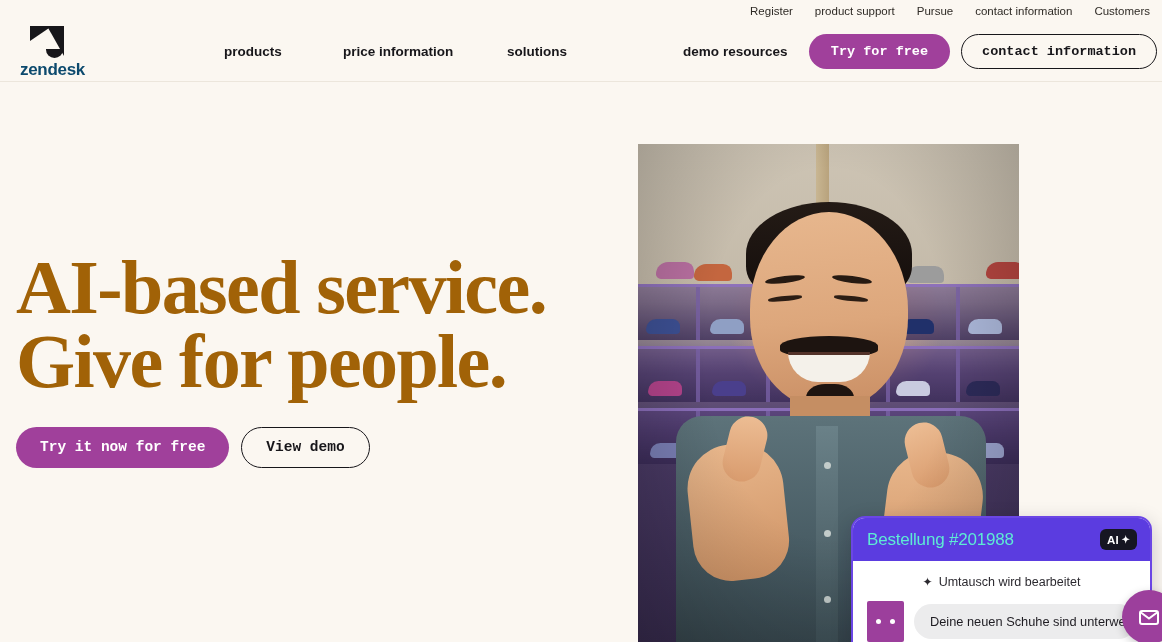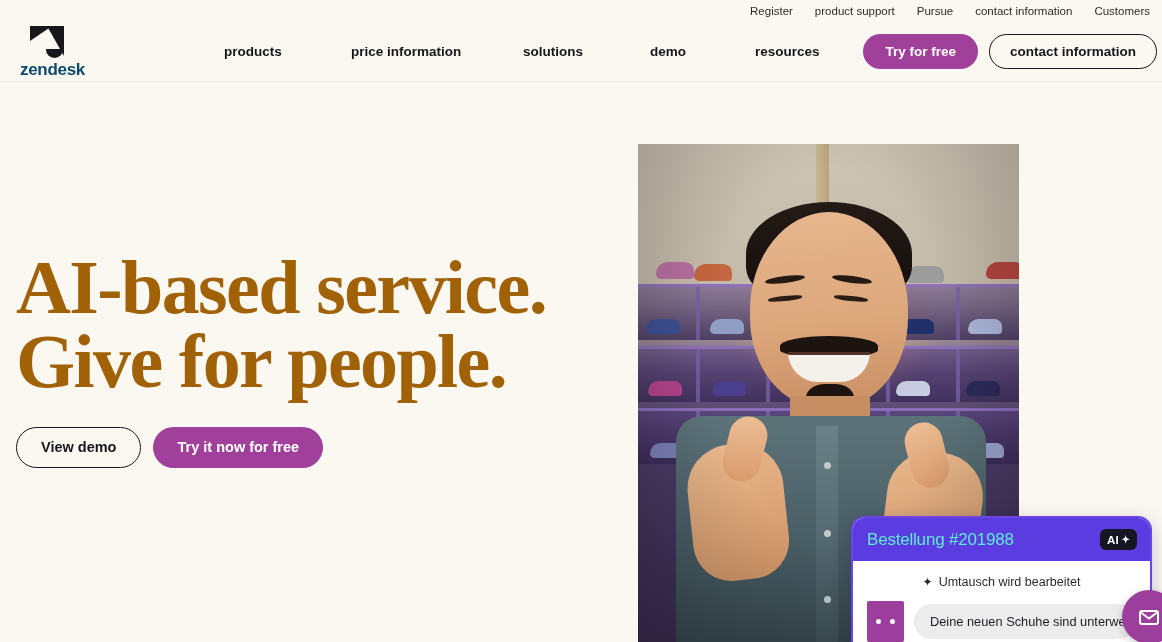--- a/index.html
+++ b/index.html
@@ -85,45 +85,45 @@
     font-weight: 700;
     color: #0c4a6e;
     margin-top: 2px;
     margin-left: 0px;
   }
 
   .nav-links {
     display: flex;
     align-items: center;
     margin-left: 122px;
-    gap: 12px;
+    gap: 4px;
   }
   .nav-link {
     font-size: 13.5px;
     font-weight: 700;
     color: #17161a;
     text-decoration: none;
     cursor: pointer;
     white-space: nowrap;
   }
   .nav-link:nth-child(1) { width: 115px; }
   .nav-link:nth-child(2) { width: 160px; }
   .nav-link:nth-child(3) { width: 115px; }
-  .nav-link:nth-child(4) { width: 93px; }
+  .nav-link:nth-child(4) { width: 93px; text-align: right; }
   .nav-link:nth-child(5) { width: 100px; }
 
   .nav-actions {
     position: absolute;
     right: 5px;
     display: flex;
     align-items: center;
     gap: 11px;
   }
   .btn {
-    font-family: Liberation Sans, sans-serif;
+    font-family: Liberation Mono, monospace;
     font-size: 13.5px;
     font-weight: 700;
     border-radius: 100px;
     cursor: pointer;
     white-space: nowrap;
     display: inline-flex;
     align-items: center;
     justify-content: center;
   }
   .btn-primary {
@@ -494,22 +494,22 @@
 </nav>
 
 <section class="hero">
 
   <div class="hero-copy">
     <h1 class="hero-title">
       <span>AI-based service.</span><br>
       <span>Give for people.</span>
     </h1>
     <div class="hero-ctas">
+      <button class="btn btn-primary btn-hero">Try it now for free</button>
       <button class="btn btn-outline btn-hero">View demo</button>
-      <button class="btn btn-primary btn-hero">Try it now for free</button>
     </div>
   </div>
 
   <div class="hero-media">
     <div class="photo"></div>
     <div class="photo-pillar"></div>
 
     <div class="shelves">
       <div class="shelf-row">
         <span class="shelf-div" style="left:58px"></span>

